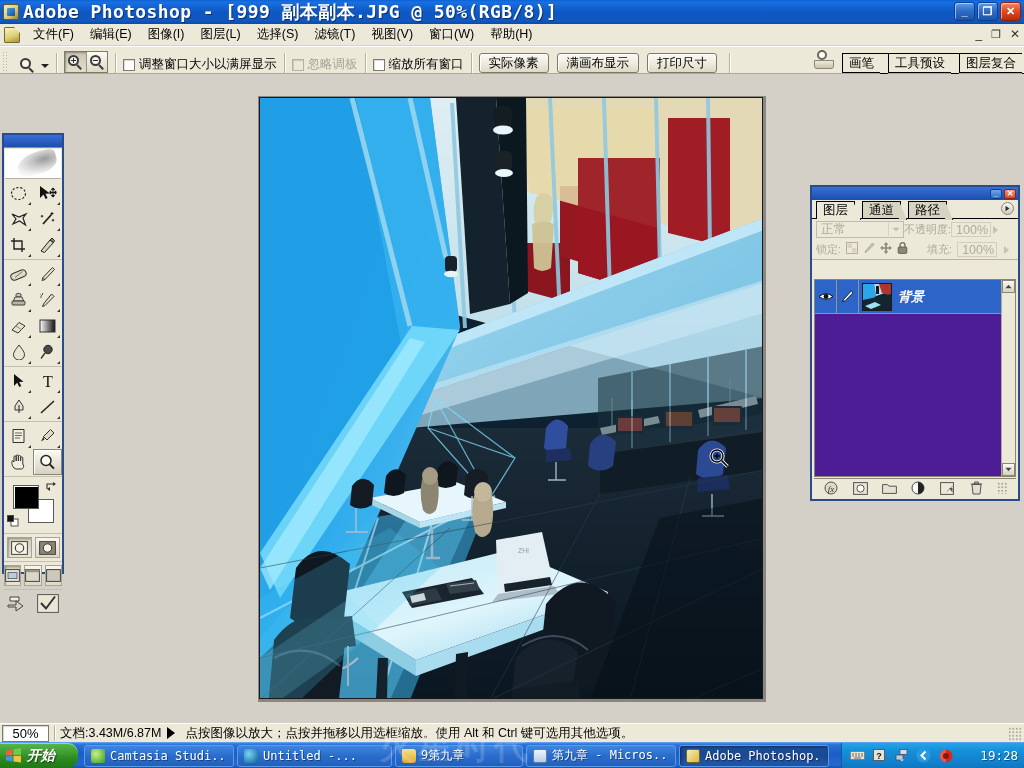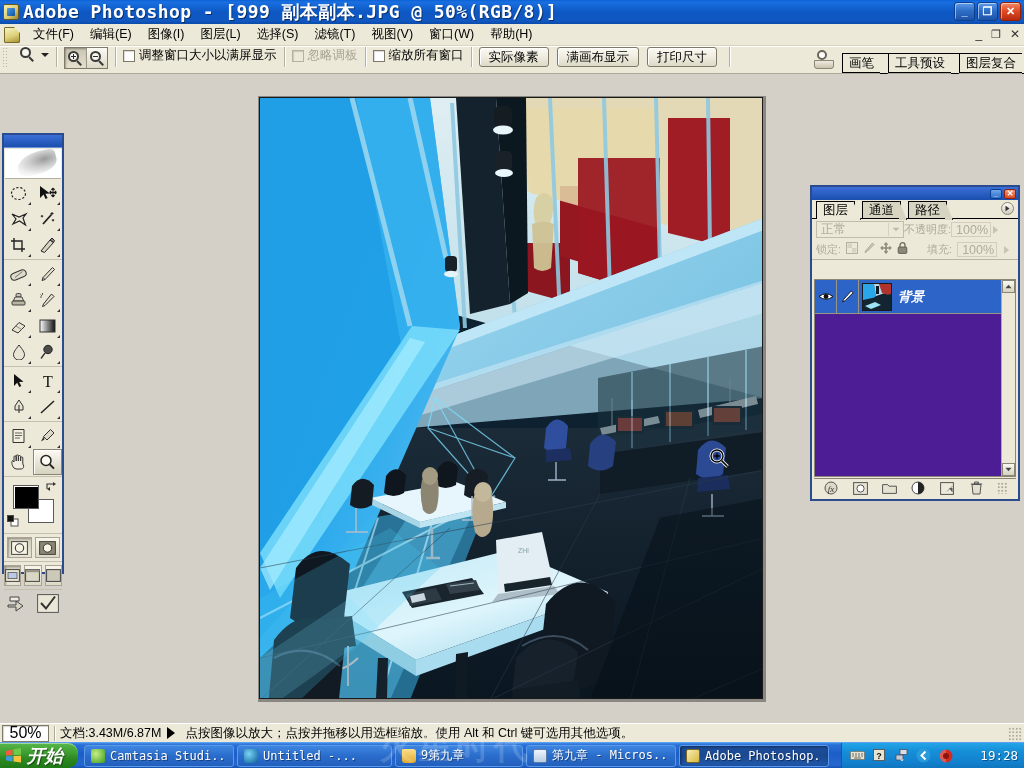--- a/index.html
+++ b/index.html
@@ -61,21 +61,21 @@
     border-left:6px solid transparent; border-top:6px solid #ece9d8;
   }
   .menu-item {
     padding:3px 8px; color:#000; font-size:12.5px; white-space:nowrap;
     font-family:"Liberation Sans", sans-serif;
   }
 
   
   .optbar {
     position:absolute; left:0; top:46px; width:1024px; height:28px;
-    background:#ece9d8; display:flex; align-items:flex-start;
+    background:#ece9d8; display:flex; align-items:flex-end;
     border-top:1px solid #fff; border-bottom:1px solid #aca899;
   }
   .grip { width:7px; height:22px; margin:0 3px 0 2px; flex:0 0 auto;
     background-image:radial-gradient(circle at 1.5px 1.5px, #b8b4a4 1px, transparent 1px);
     background-size:3px 3px; }
   .opt-sep { width:1px; height:20px; background:#b5b0a0; margin:0 7px; flex:0 0 auto;
     box-shadow:1px 0 0 #fff; }
   .magn-glass { position:relative; width:15px; height:15px; flex:0 0 auto; }
   .magn-glass .lens {
     position:absolute; left:0; top:0; width:11px; height:11px; border-radius:50%;
@@ -284,21 +284,21 @@
 
   
   .statusbar {
     position:absolute; left:0; bottom:26px; width:1024px; height:19px;
     background:#ece9d8; border-top:1px solid #fff;
     display:flex; align-items:center;
   }
   .sb-zoom {
     width:47px; height:17px; margin-left:2px; background:#fff;
     border:1px solid #7f7a68; box-shadow:inset 1px 1px 1px rgba(0,0,0,.18);
-    display:flex; align-items:center; justify-content:center; font-size:16px;
+    display:flex; align-items:center; justify-content:center; font-size:13px;
   }
   .sb-sep { width:1px; height:15px; background:#b0aa98; margin:0 5px; box-shadow:1px 0 0 #fff; }
   .sb-text { font-size:12.5px; color:#000; white-space:nowrap; }
   .sb-tri { width:0;height:0;border-top:6px solid transparent;border-bottom:6px solid transparent;
     border-left:8px solid #000; margin:0 10px 0 6px; }
   .sb-grip { position:absolute; right:2px; bottom:1px; width:14px; height:14px;
     background-image:radial-gradient(circle at 1.5px 1.5px,#b0aa98 1px,transparent 1px);
     background-size:3.5px 3.5px; }
 
   
@@ -310,21 +310,21 @@
   }
   .start {
     height:25px; min-width:78px; padding:0 14px 0 5px; margin-right:6px;
     border-radius:0 10px 10px 0;
     background:linear-gradient(to bottom,#58b74a 0%,#3d9c30 42%,#2e8a22 60%,#1f7a16 100%);
     display:flex; align-items:center; gap:5px;
     box-shadow:inset 0 1px 0 rgba(255,255,255,.45);
   }
   .start-flag { width:17px; height:15px; position:relative; }
   .start-txt {
-    color:#fff; font-size:18px; font-weight:bold; font-style:italic;
+    color:#fff; font-size:14px; font-weight:bold; font-style:italic;
     text-shadow:1px 1px 1px rgba(0,0,0,.45); white-space:nowrap;
   }
   .tb-task {
     height:22px; min-width:0; flex:0 1 auto; max-width:155px; margin-right:3px; padding:0 6px;
     background:linear-gradient(to bottom,#3d86e0,#2a6ccb 50%,#2360bd);
     border:1px solid #5a9ae8; border-radius:3px;
     display:flex; align-items:center; gap:5px; overflow:hidden;
   }
   .tb-task.active {
     background:linear-gradient(to bottom,#1d4f9e,#1a4890 50%,#2159ac);

